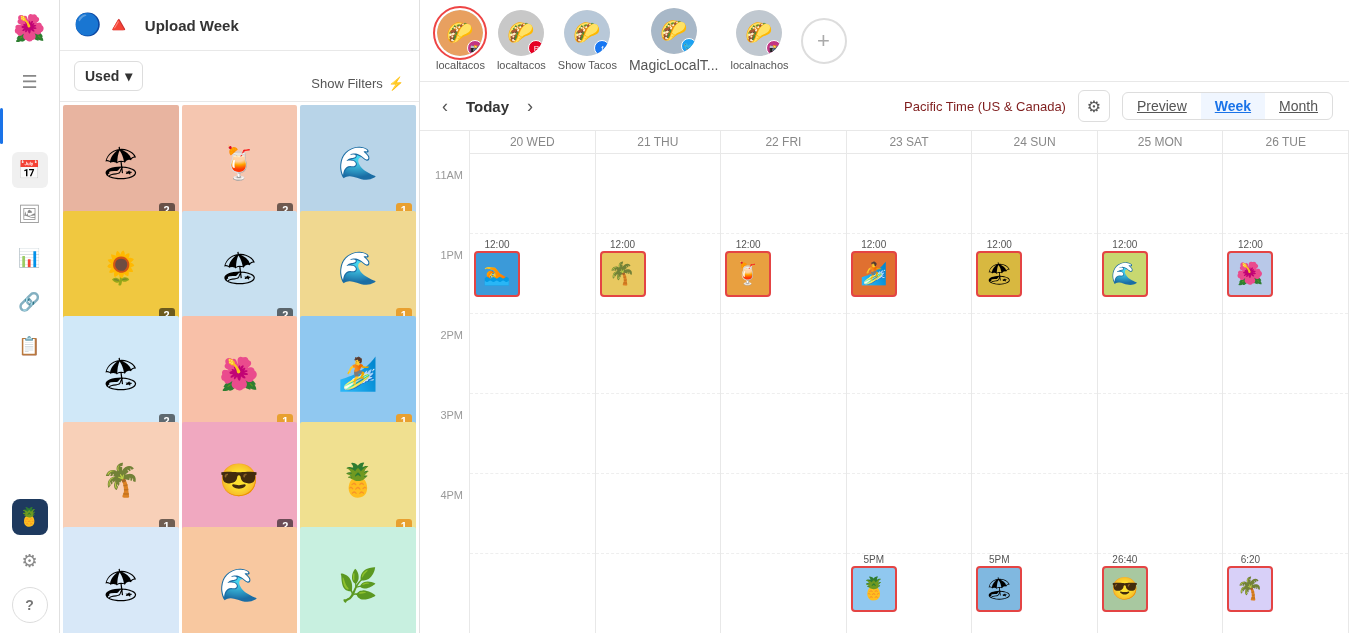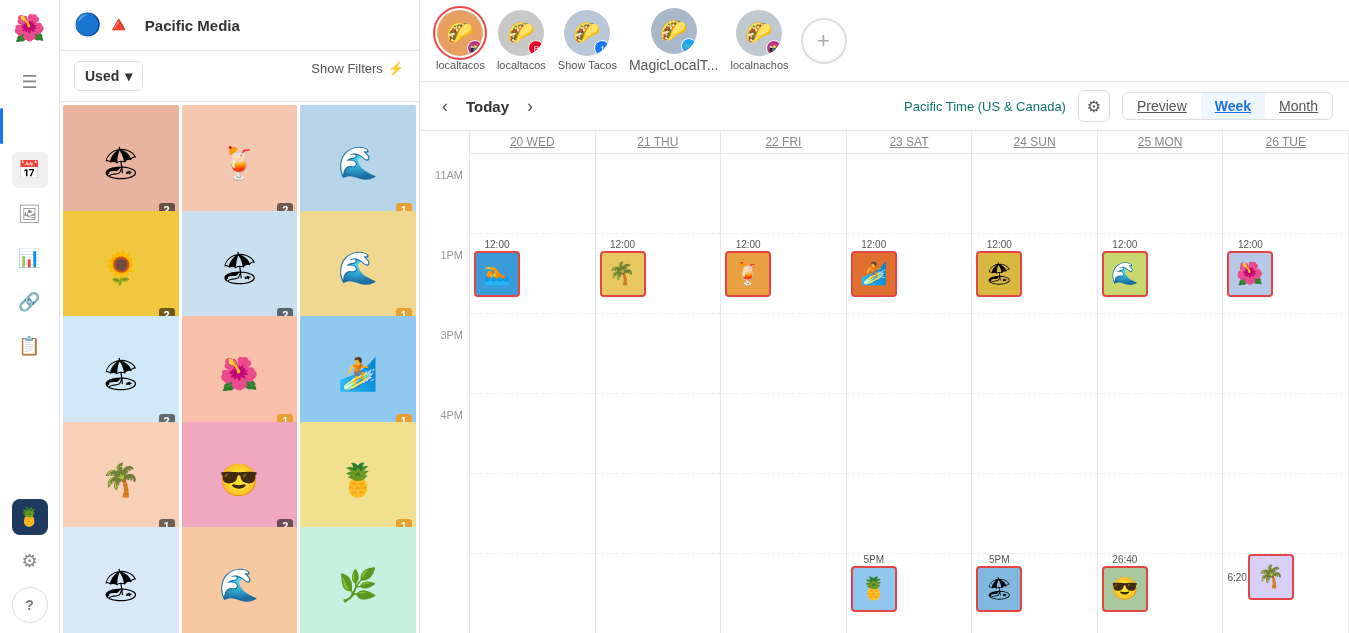--- a/index.html
+++ b/index.html
@@ -52,21 +52,21 @@
     }
     .upload-btn {
       display: flex; align-items: center; gap: 8px;
       border: none; background: none; cursor: pointer; font-size: 15px; font-weight: 600; color: #333;
     }
     .upload-icons { display: flex; gap: 4px; }
     .dropbox-icon { color: #0061FF; font-size: 22px; }
     .gdrive-icon { font-size: 22px; }
 
     .media-filter-bar {
-      display: flex; align-items: flex-start; padding: 10px 14px; gap: 10px; border-bottom: 1px solid #e8e8e8;
+      display: flex; align-items: flex-end; padding: 10px 14px; gap: 10px; border-bottom: 1px solid #e8e8e8;
     }
     .filter-dropdown {
       display: flex; align-items: center; gap: 6px;
       border: 1px solid #ddd; border-radius: 6px; padding: 6px 10px;
       font-size: 14px; font-weight: 600; color: #333; cursor: pointer; background: #fff;
     }
     .show-filters-btn {
       display: flex; align-items: center; gap: 6px;
       margin-left: auto; font-size: 13px; color: #555; cursor: pointer; border: none; background: none;
     }
@@ -163,21 +163,21 @@
       font-size: 18px; color: #555; padding: 2px 6px;
     }
     .cal-today-btn {
       background: none; border: none; cursor: pointer;
       font-size: 15px; font-weight: 600; color: #333;
     }
     .cal-date-range {
       font-size: 18px; font-weight: 600; color: #333;
     }
     .cal-timezone {
-      margin-left: auto; font-size: 13px; color: #0f766e;
+      margin-left: auto; font-size: 13px; color: #7f1d1d;
     }
     .cal-settings-btn {
       width: 32px; height: 32px; border-radius: 6px; border: 1px solid #ddd;
       display: flex; align-items: center; justify-content: center; cursor: pointer; background: none;
       color: #555;
     }
     .view-toggle {
       display: flex;
       border: 1px solid #ddd;
       border-radius: 6px;
@@ -219,21 +219,21 @@
     .day-col {
       border-right: 1px solid #e8e8e8;
       position: relative;
     }
     .day-col-header {
       text-align: center;
       padding: 4px 0;
       font-size: 12px;
       color: #888;
       border-bottom: 1px solid #e8e8e8;
-      position: sticky; top: 0; background: #fff; z-index: 2; text-decoration: underline;
+      position: sticky; top: 0; background: #fff; z-index: 2;
     }
     .day-col-body {
       position: relative;
     }
     .hour-line {
       height: 80px;
       border-bottom: 1px dashed #eee;
       position: relative;
     }
 
@@ -269,21 +269,21 @@
   </div>
 </nav>
 
 <section class="media-panel">
   <div class="media-panel-header">
     <div class="upload-icons">
       <span class="dropbox-icon">🔵</span>
       <span class="gdrive-icon">🔺</span>
     </div>
     <button class="upload-btn">
-      <span>Pacific Media</span>
+      <span>Upload Week</span>
     </button>
   </div>
   <div class="media-filter-bar">
     <div class="filter-dropdown">
       <span>Used</span>
       <span>▾</span>
     </div>
     <button class="show-filters-btn">
       <span>Show Filters</span>
       <span>⚡</span>
@@ -450,20 +450,21 @@
       <button class="view-toggle-btn">Month</button>
     </div>
   </div>
 
   <div class="cal-grid">
     <div class="time-col" id="time-col">
 
     <div style="height: 28px;"></div>
         <div class="time-slot">11AM</div>
         <div class="time-slot">1PM</div>
+        <div class="time-slot">2PM</div>
         <div class="time-slot">3PM</div>
         <div class="time-slot">4PM</div>
       </div>
     <div class="day-columns" id="day-columns">
 
     <div class="day-col">
           <div class="day-col-header">20 WED</div>
           <div class="day-col-body" style="position: relative;">
             <div class="hour-line"></div>
             <div class="hour-line"></div>
@@ -577,21 +578,21 @@
             <div class="hour-line"></div>
             <div class="hour-line"></div>
             <div class="hour-line"></div>
             <div class="hour-line"></div>
             <div class="hour-line"></div>
             <div class="hour-line"></div>
             <div style="position: absolute; top: 85px; left: 4px; display: flex; flex-direction: column; align-items: center; gap: 1px;">
               <div style="font-size: 10px; color: rgb(85, 85, 85);">12:00</div>
               <div style="width: 46px; height: 46px; border: 2.5px solid rgb(228, 68, 68); border-radius: 4px; background: rgb(184, 200, 232); display: flex; align-items: center; justify-content: center; font-size: 22px; overflow: hidden;">🌺</div>
             </div>
-            <div style="position: absolute; top: 400px; left: 4px; display: flex; flex-direction: row; align-items: center; gap: 1px;">
+            <div style="position: absolute; top: 400px; left: 4px; display: flex; flex-direction: column; align-items: center; gap: 1px;">
               <div style="font-size: 10px; color: rgb(85, 85, 85);">6:20</div>
               <div style="width: 46px; height: 46px; border: 2.5px solid rgb(228, 68, 68); border-radius: 4px; background: rgb(216, 208, 248); display: flex; align-items: center; justify-content: center; font-size: 22px; overflow: hidden;">🌴</div>
             </div>
           </div>
         </div>
       </div>
   </div>
 </main>
 
 </body></html>

